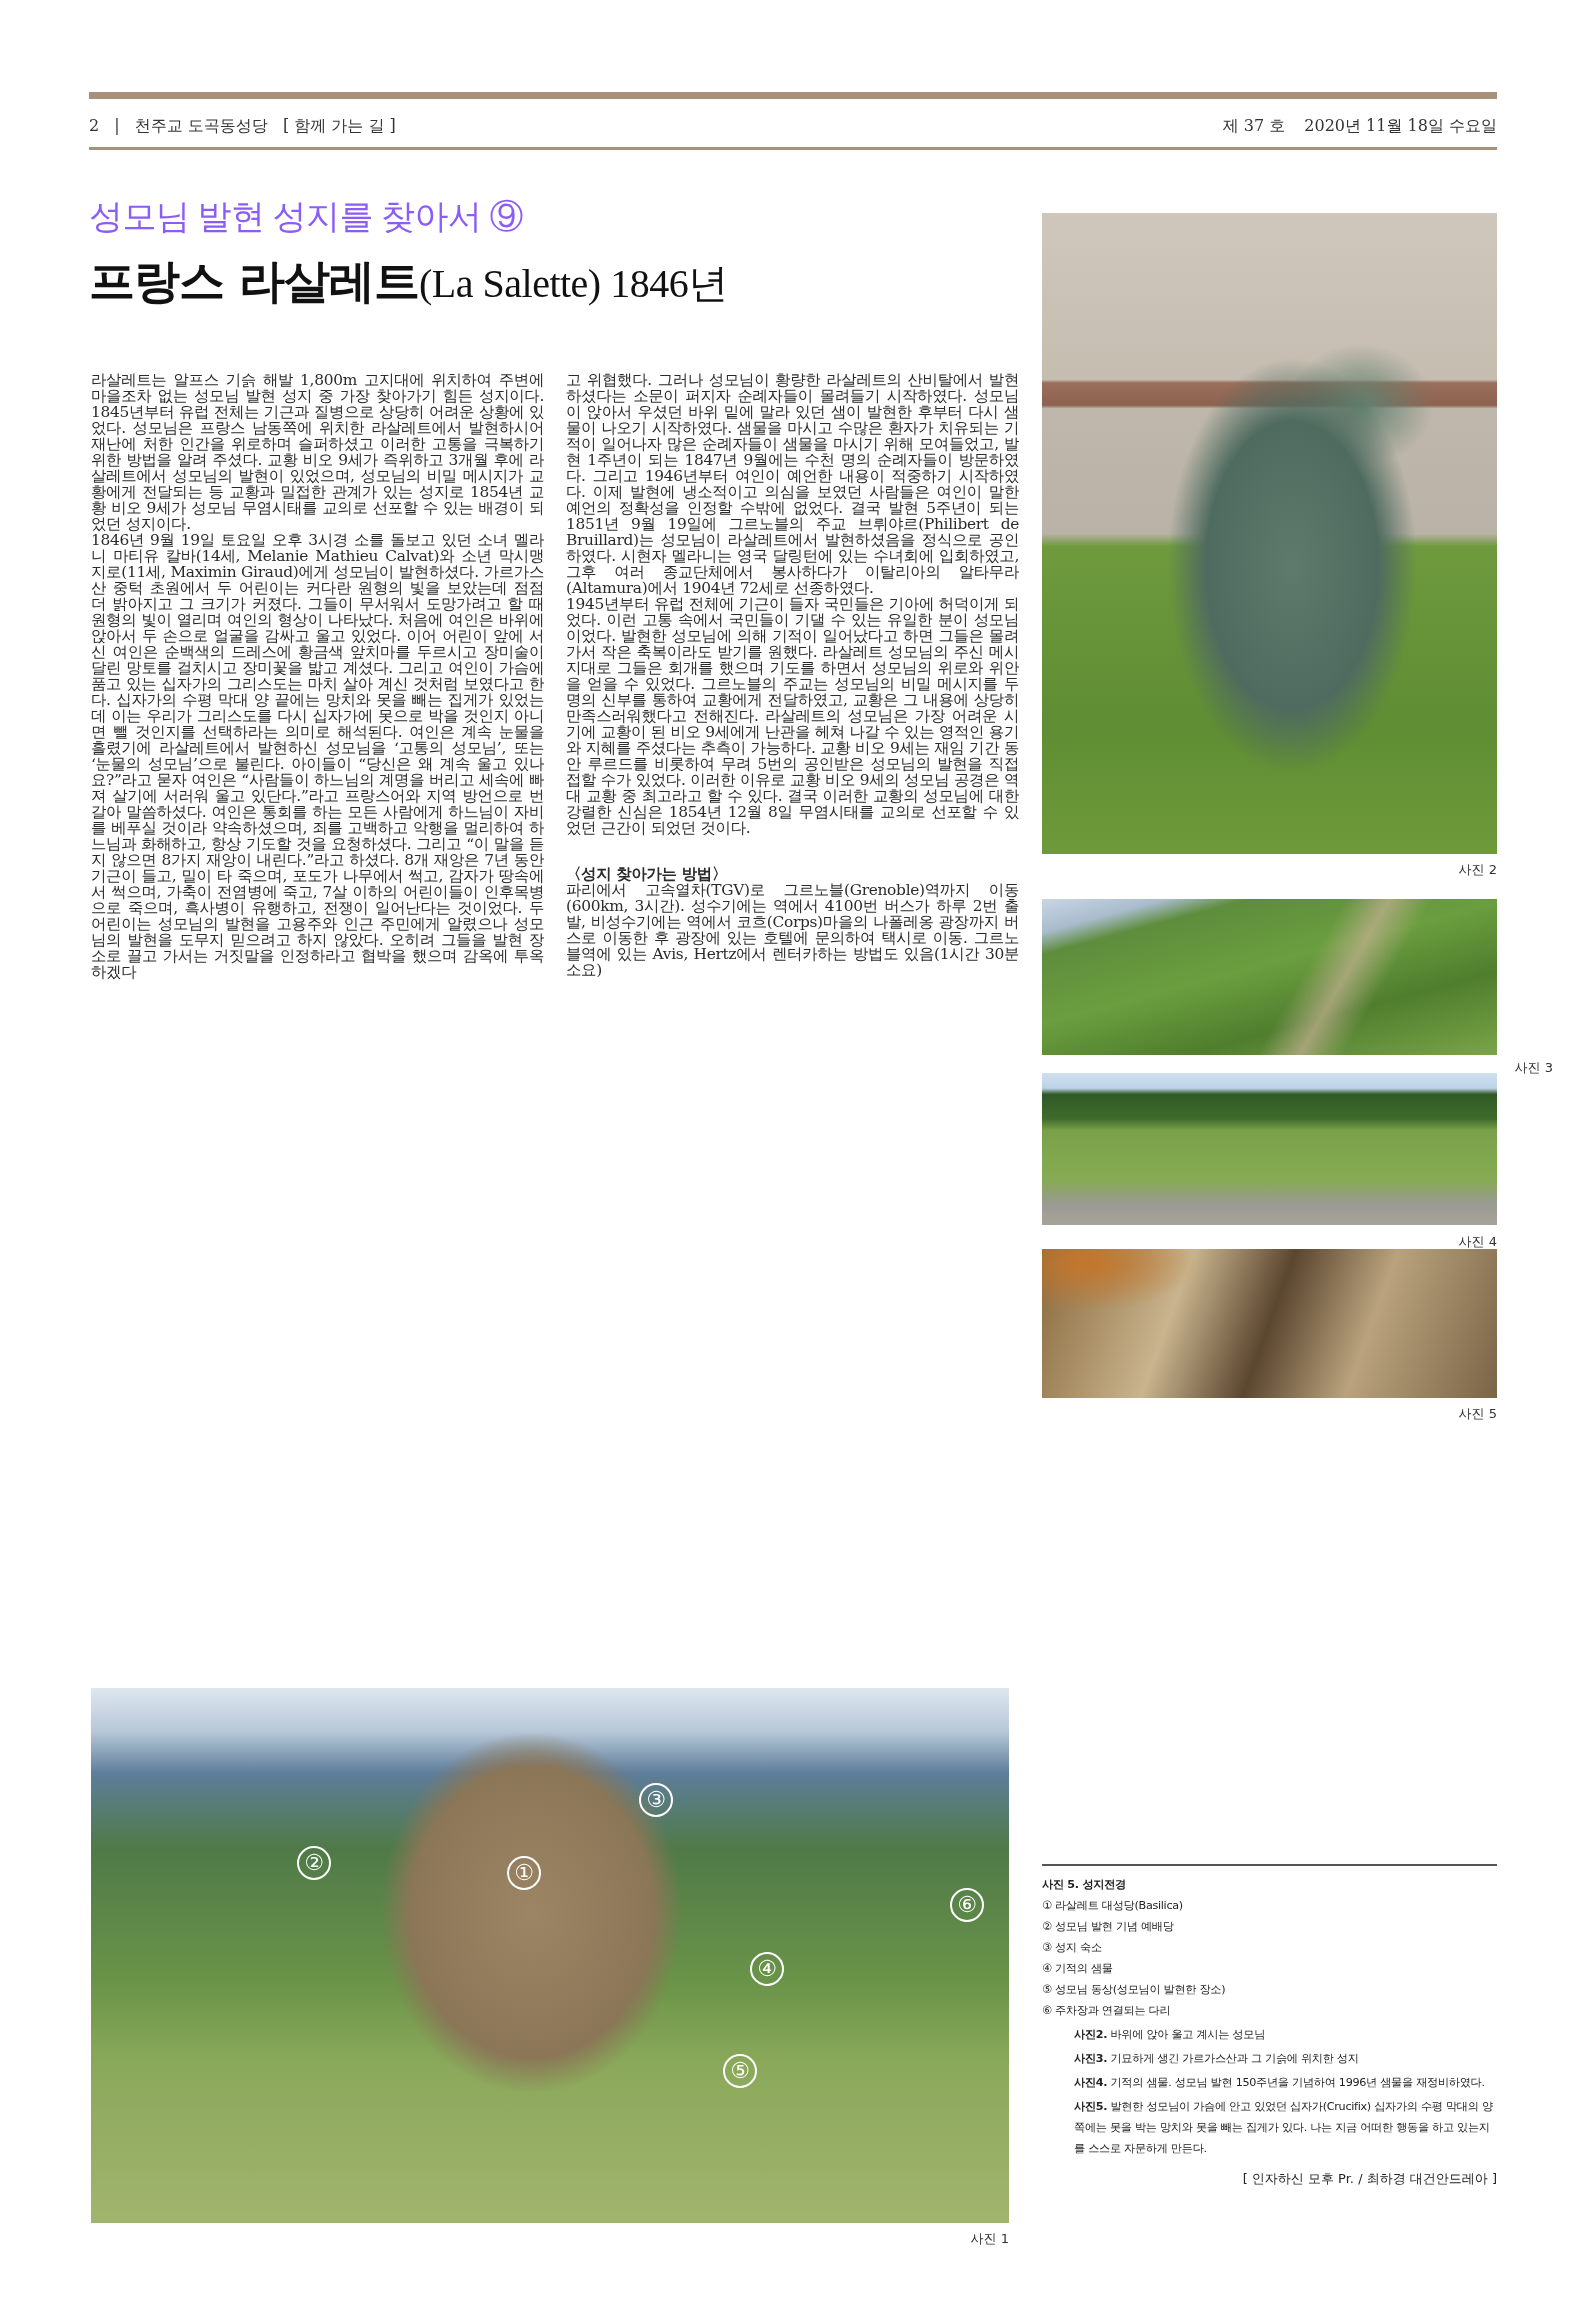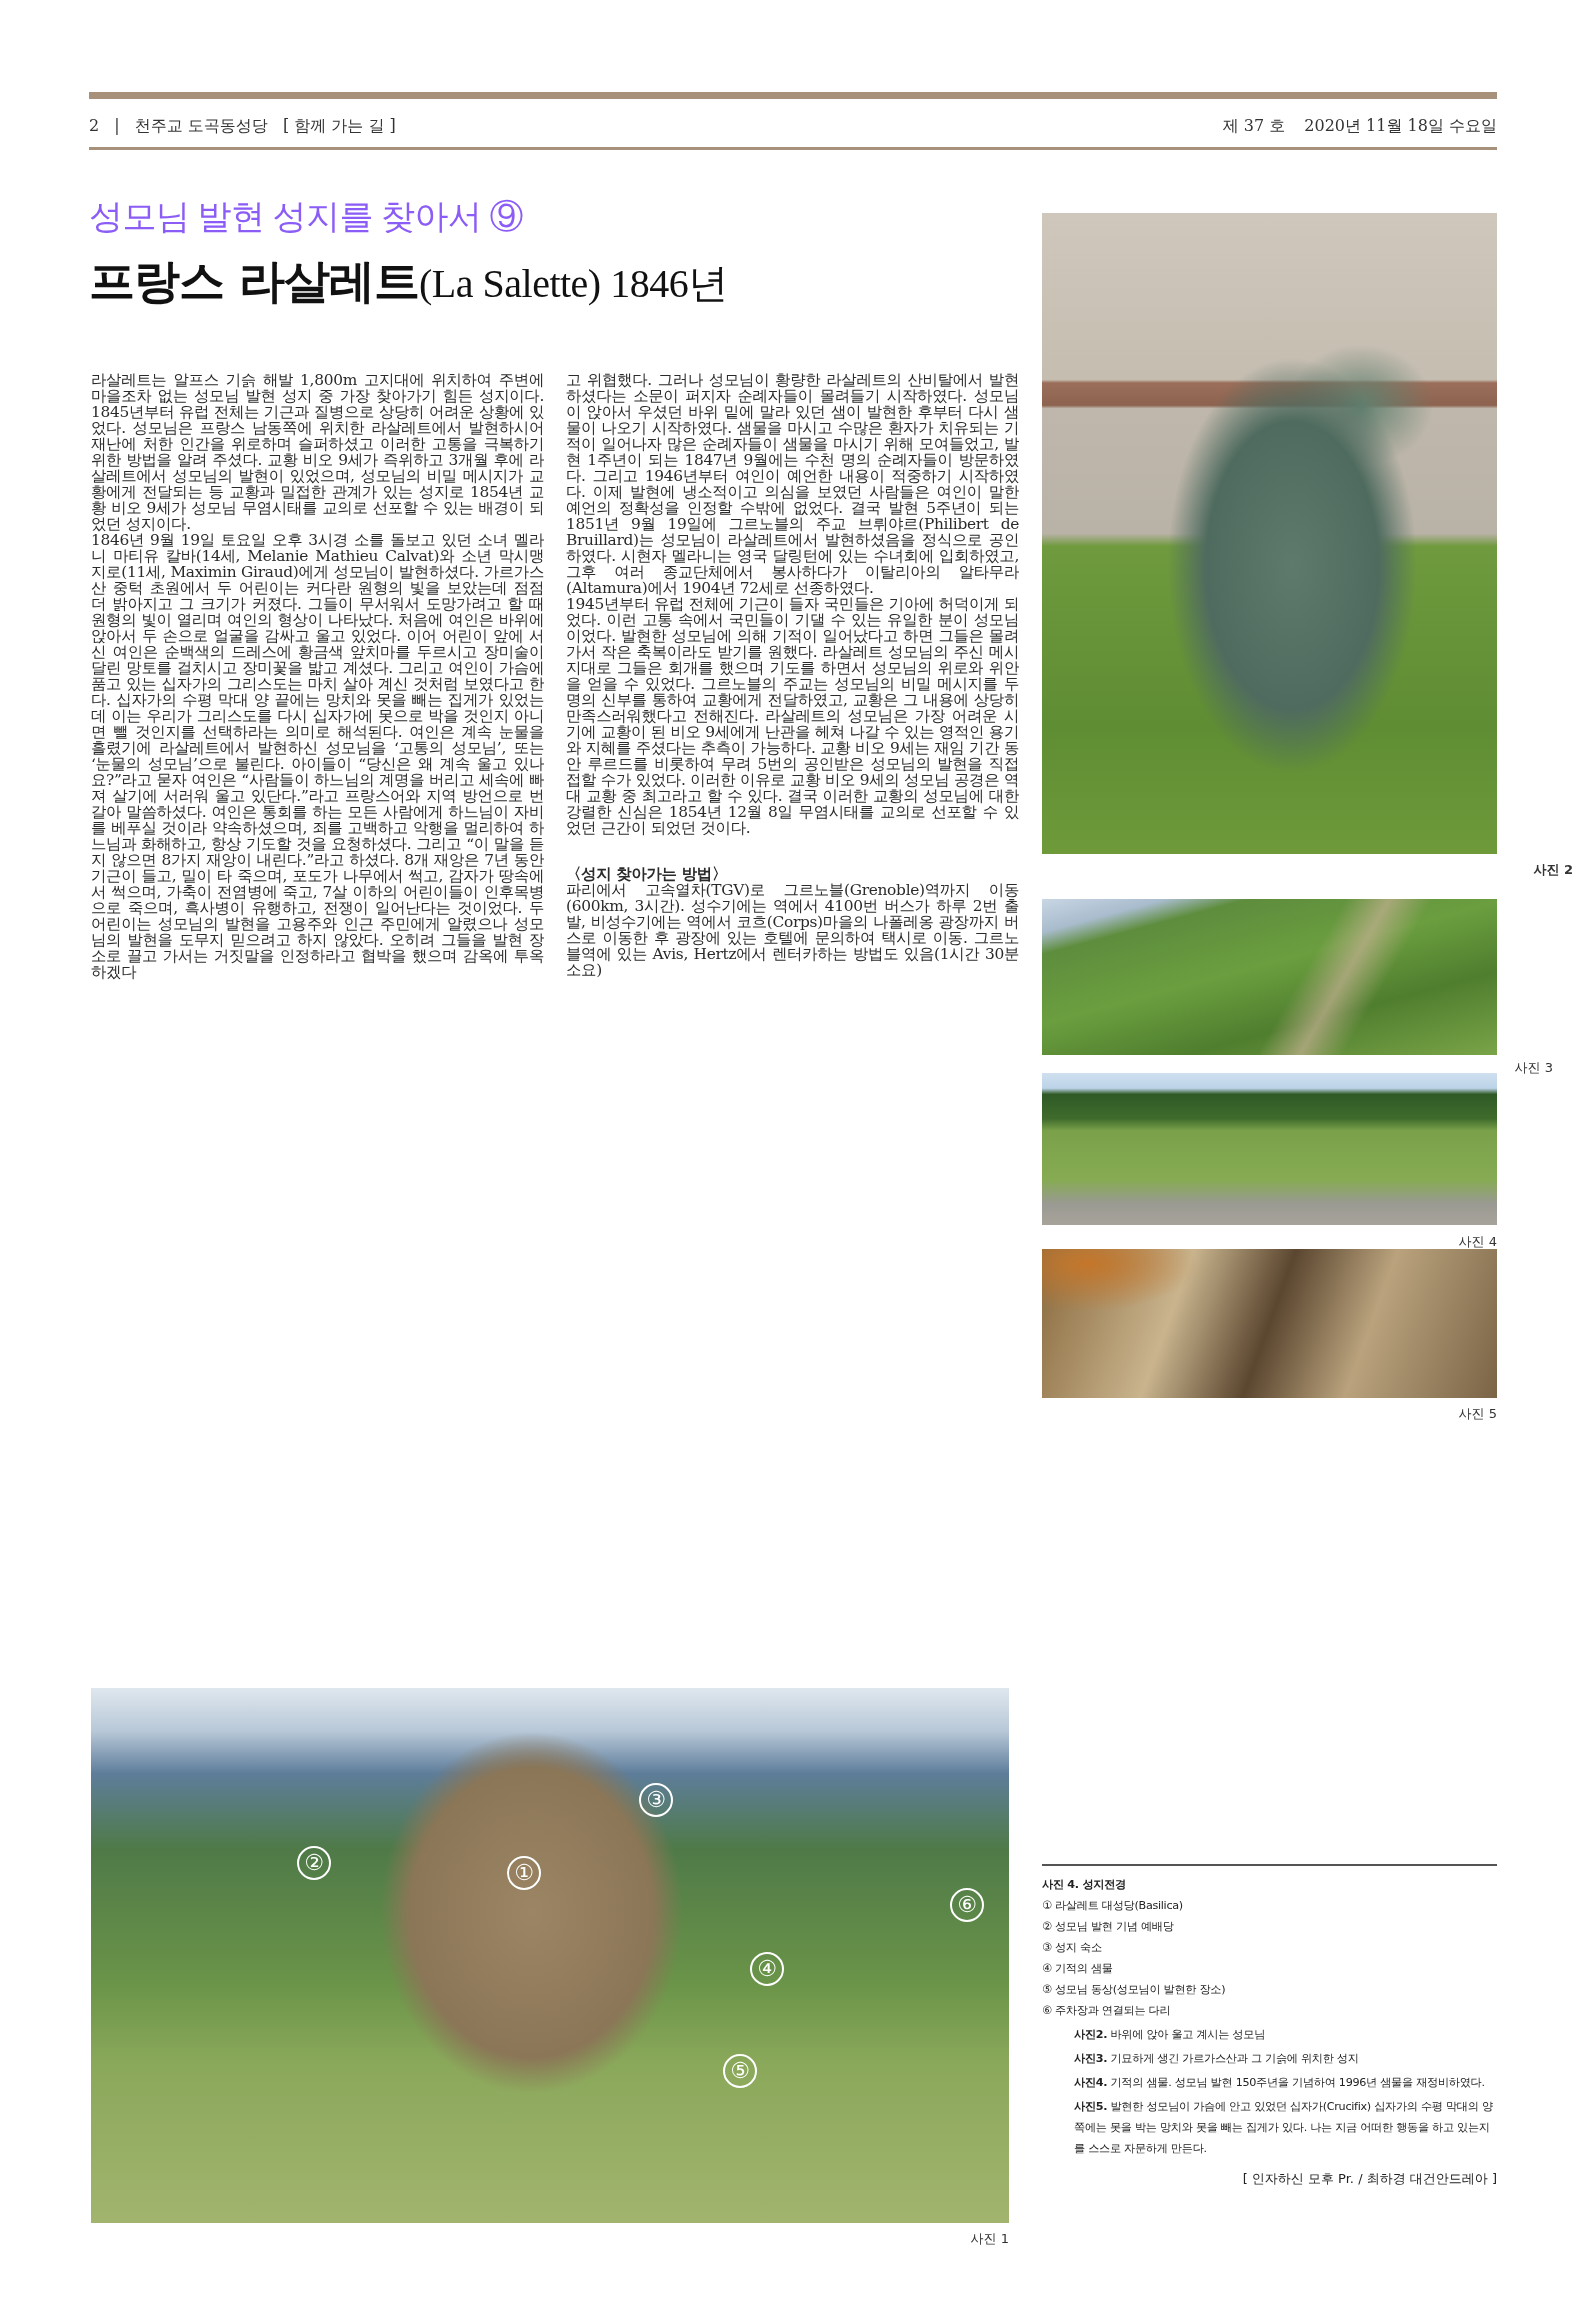--- a/index.html
+++ b/index.html
@@ -78,21 +78,21 @@
 </div>
 
 <div class="col col2">
   <p>고 위협했다. 그러나 성모님이 황량한 라살레트의 산비탈에서 발현하셨다는 소문이 퍼지자 순례자들이 몰려들기 시작하였다. 성모님이 앉아서 우셨던 바위 밑에 말라 있던 샘이 발현한 후부터 다시 샘물이 나오기 시작하였다. 샘물을 마시고 수많은 환자가 치유되는 기적이 일어나자 많은 순례자들이 샘물을 마시기 위해 모여들었고, 발현 1주년이 되는 1847년 9월에는 수천 명의 순례자들이 방문하였다. 그리고 1946년부터 여인이 예언한 내용이 적중하기 시작하였다. 이제 발현에 냉소적이고 의심을 보였던 사람들은 여인이 말한 예언의 정확성을 인정할 수밖에 없었다. 결국 발현 5주년이 되는 1851년 9월 19일에 그르노블의 주교 브뤼야르(Philibert de Bruillard)는 성모님이 라살레트에서 발현하셨음을 정식으로 공인하였다. 시현자 멜라니는 영국 달링턴에 있는 수녀회에 입회하였고, 그후 여러 종교단체에서 봉사하다가 이탈리아의 알타무라(Altamura)에서 1904년 72세로 선종하였다.</p>
   <p>1945년부터 유럽 전체에 기근이 들자 국민들은 기아에 허덕이게 되었다. 이런 고통 속에서 국민들이 기댈 수 있는 유일한 분이 성모님이었다. 발현한 성모님에 의해 기적이 일어났다고 하면 그들은 몰려가서 작은 축복이라도 받기를 원했다. 라살레트 성모님의 주신 메시지대로 그들은 회개를 했으며 기도를 하면서 성모님의 위로와 위안을 얻을 수 있었다. 그르노블의 주교는 성모님의 비밀 메시지를 두 명의 신부를 통하여 교황에게 전달하였고, 교황은 그 내용에 상당히 만족스러워했다고 전해진다. 라살레트의 성모님은 가장 어려운 시기에 교황이 된 비오 9세에게 난관을 헤쳐 나갈 수 있는 영적인 용기와 지혜를 주셨다는 추측이 가능하다. 교황 비오 9세는 재임 기간 동안 루르드를 비롯하여 무려 5번의 공인받은 성모님의 발현을 직접 접할 수가 있었다. 이러한 이유로 교황 비오 9세의 성모님 공경은 역대 교황 중 최고라고 할 수 있다. 결국 이러한 교황의 성모님에 대한 강렬한 신심은 1854년 12월 8일 무염시태를 교의로 선포할 수 있었던 근간이 되었던 것이다.</p>
   <p class="sec-head">〈성지 찾아가는 방법〉</p>
   <p>파리에서 고속열차(TGV)로 그르노블(Grenoble)역까지 이동(600km, 3시간). 성수기에는 역에서 4100번 버스가 하루 2번 출발, 비성수기에는 역에서 코흐(Corps)마을의 나폴레옹 광장까지 버스로 이동한 후 광장에 있는 호텔에 문의하여 택시로 이동. 그르노블역에 있는 Avis, Hertz에서 렌터카하는 방법도 있음(1시간 30분 소요)</p>
 </div>
 
 <div class="photo" id="photo2"></div>
-<div class="photo-label" style="left:1514px; top:861px; width:59px;font-weight:bold;">사진 2</div>
+<div class="photo-label" style="left:1438px; top:861px; width:59px;">사진 2</div>
 
 <div class="photo" id="photo3"></div>
 <div class="photo-label" style="left:1494px; top:1059px; width:59px;">사진 3</div>
 
 <div class="photo" id="photo4"></div>
 <div class="photo-label" style="left:1438px; top:1233px; width:59px;">사진 4</div>
 
 <div class="photo" id="photo5"></div>
 <div class="photo-label" style="left:1438px; top:1405px; width:59px;">사진 5</div>
 
@@ -100,21 +100,21 @@
   <div class="marker" style="left:416px; top:168px;">①</div>
   <div class="marker" style="left:206px; top:158px;">②</div>
   <div class="marker" style="left:548px; top:95px;">③</div>
   <div class="marker" style="left:659px; top:264px;">④</div>
   <div class="marker" style="left:632px; top:366px;">⑤</div>
   <div class="marker" style="left:859px; top:200px;">⑥</div>
 </div>
 <div class="photo-label" style="left:950px; top:2230px; width:59px;">사진 1</div>
 
 <div class="captions">
-  <div class="cap-title">사진 4. 성지전경</div>
+  <div class="cap-title">사진 5. 성지전경</div>
   <div>① 라살레트 대성당(Basilica)</div>
   <div>② 성모님 발현 기념 예배당</div>
   <div>③ 성지 숙소</div>
   <div>④ 기적의 샘물</div>
   <div>⑤ 성모님 동상(성모님이 발현한 장소)</div>
   <div>⑥ 주차장과 연결되는 다리</div>
   <div class="cap-line"><b>사진2.</b><span> 바위에 앉아 울고 계시는 성모님</span></div>
   <div class="cap-line"><b>사진3.</b><span> 기묘하게 생긴 가르가스산과 그 기슭에 위치한 성지</span></div>
   <div class="cap-line"><b>사진4.</b><span> 기적의 샘물. 성모님 발현 150주년을 기념하여 1996년 샘물을 재정비하였다.</span></div>
   <div class="cap-line"><b>사진5.</b><span> 발현한 성모님이 가슴에 안고 있었던 십자가(Crucifix) 십자가의 수평 막대의 양쪽에는 못을 박는 망치와 못을 빼는 집게가 있다. 나는 지금 어떠한 행동을 하고 있는지를 스스로 자문하게 만든다.</span></div>

